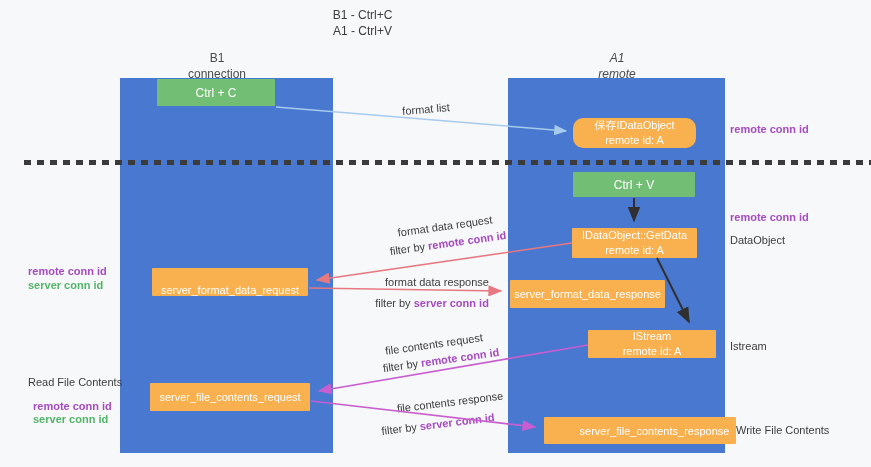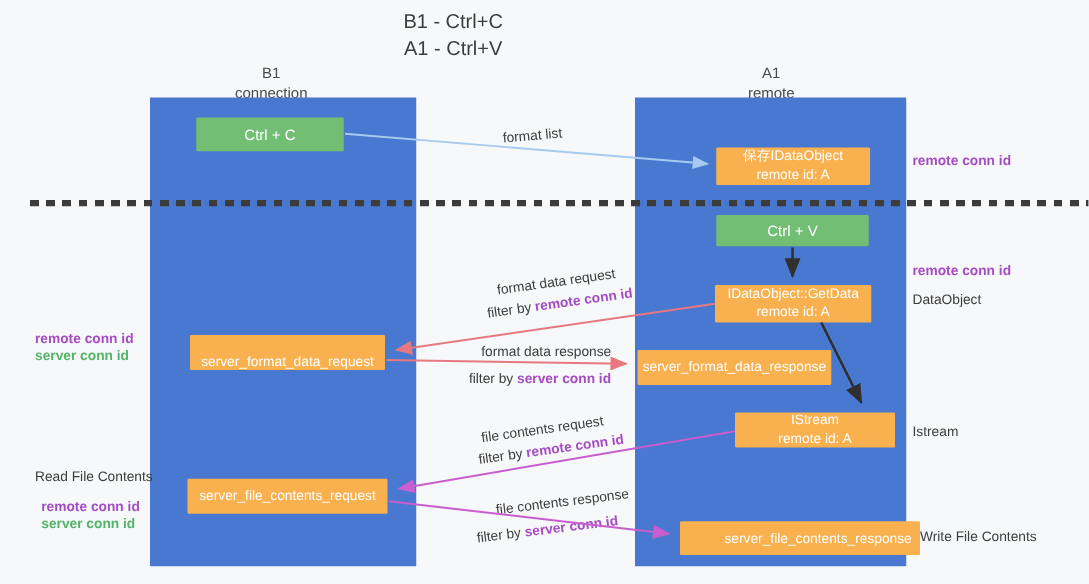--- a/index.html
+++ b/index.html
@@ -6,21 +6,21 @@
     --bg:#f7f8f9; --column-blue:#4878cf; --box-green:#72be75; --box-orange:#f9b04f;
     --text-dark:#3c3c3c; --text-white:#ffffff; --purple:#a64cc2; --green-label:#53b469;
     --arrow-red:#e87880; --arrow-magenta:#c85ecf; --arrow-blue:#a6cbef; --arrow-black:#2f2f2f;
     --dash:#3b3b3b;
   }
   html,body{margin:0;padding:0;}
   body{font-family:"Liberation Sans","DejaVu Sans",sans-serif;background:var(--bg);}
   #canvas{position:relative;width:871px;height:467px;background:var(--bg);overflow:hidden;}
 
   .title{position:absolute;top:7px;left:0;width:725px;text-align:center;
-         font-size:16px;line-height:1.35;color:var(--text-dark);}
+         font-size:12px;line-height:1.35;color:var(--text-dark);}
   .col-header{position:absolute;width:140px;text-align:center;font-size:12px;
               line-height:1.3;color:#4a4a4a;}
   .column{position:absolute;top:78px;height:375px;background:var(--column-blue);}
 
   .dashline{position:absolute;left:24px;right:0;top:160px;height:5px;
             background:repeating-linear-gradient(90deg,var(--dash) 0 7px,transparent 7px 13px);}
 
   .box{position:absolute;display:flex;flex-direction:column;align-items:center;
        justify-content:center;color:var(--text-white);text-align:center;
        border-radius:1px;}
@@ -46,35 +46,35 @@
 
   <div class="title">
     <div>B1 - Ctrl+C</div>
     <div>A1 - Ctrl+V</div>
   </div>
 
   <div class="col-header" style="left:147px;top:51px;">
     <div>B1</div>
     <div>connection</div>
   </div>
-  <div class="col-header" style="left:547px;top:51px;">
+  <div class="col-header" style="left:547px;top:51px;font-style:italic;">
     <div>A1</div>
     <div>remote</div>
   </div>
 
   <div class="column" style="left:120px;width:213px;"></div>
   <div class="column" style="left:508px;width:217px;"></div>
 
   <div class="dashline"></div>
 
-  <div class="box green fs12" style="left:157px;top:94px;width:118px;height:27px;">
+  <div class="box green fs12" style="left:157px;top:79px;width:118px;height:27px;">
     <span>Ctrl + C</span>
   </div>
 
-  <div class="box orange fs11" style="left:573px;top:118px;width:123px;height:30px;">
+  <div class="box orange fs11" style="left:573px;top:118px;width:123px;height:30px;border-radius:10px;">
     <span class="l1">保存IDataObject</span>
     <span class="l2">remote id: A</span>
   </div>
 
   <div class="box green fs12" style="left:573px;top:172px;width:122px;height:25px;">
     <span>Ctrl + V</span>
   </div>
 
   <div class="box orange fs11" style="left:572px;top:228px;width:125px;height:30px;">
     <span class="l1">IDataObject::GetData</span>

